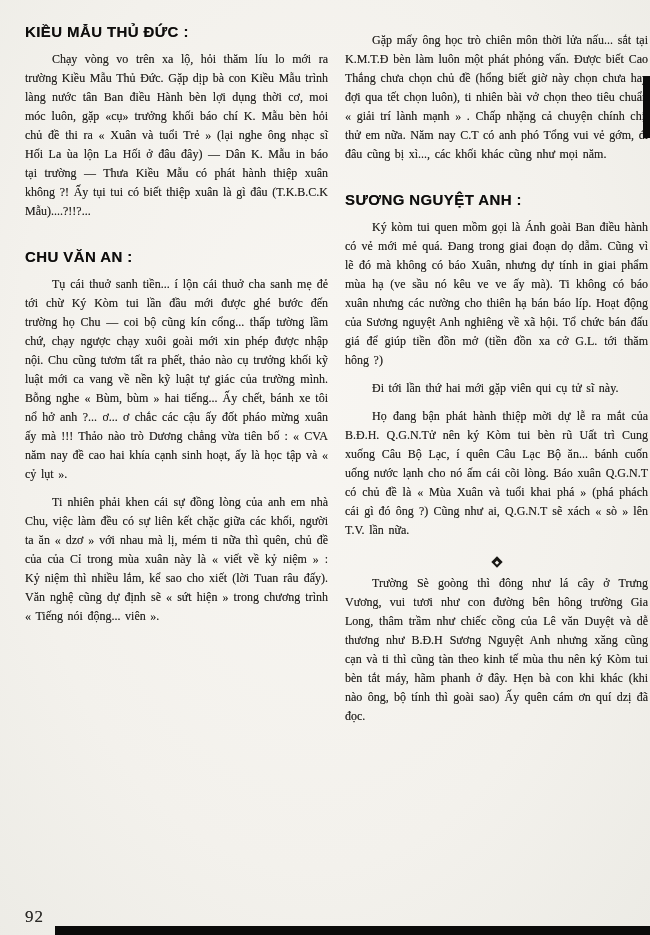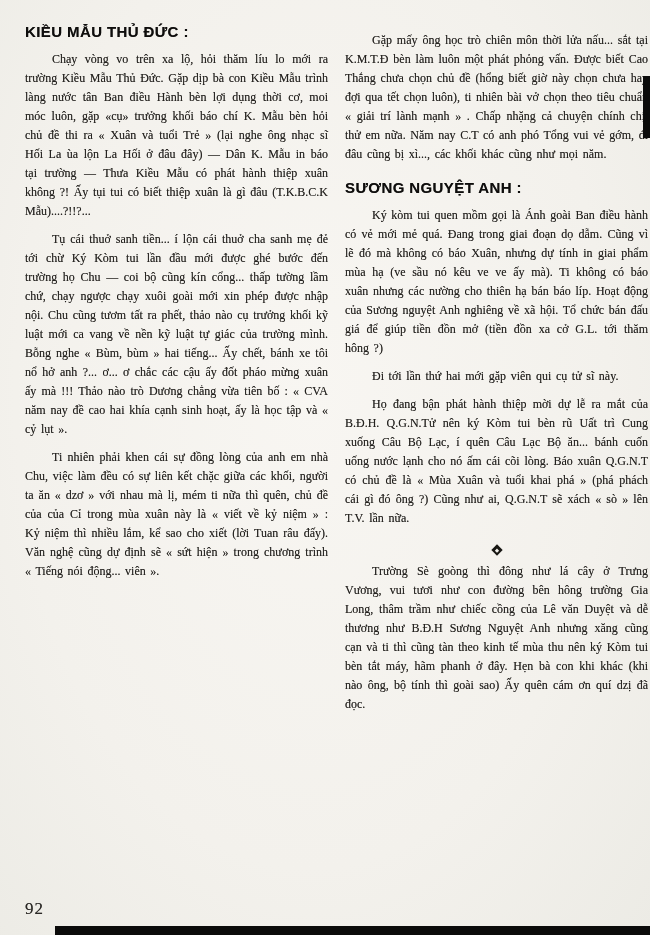--- a/index.html
+++ b/index.html
@@ -28,39 +28,39 @@
   .sec-heading {
     font-family: "Liberation Sans", "DejaVu Sans", sans-serif;
     font-weight: 700;
     font-size: 15px;
     letter-spacing: 0.4px;
     color: #0e0d0c;
     margin: 0 0 10px 0;
     text-shadow: 0 0 0.5px rgba(10,10,10,0.55);
   }
   .sec-heading.spaced {
-    margin-top: 15px;
+    margin-top: 27px;
   }
   .para {
     font-size: 12px;
     line-height: 19px;
     text-align: justify;
     text-indent: 27px;
     word-spacing: 1.6px;
     margin: 8px 0 2px 0;
     color: #24221f;
     text-shadow: 0 0 0.45px rgba(30,28,25,0.5);
   }
   .para + .para {
     margin-top: 9px;
   }
   .page-number {
     position: absolute;
     left: 25px;
-    bottom: 16px;
+    bottom: 8px;
     font-size: 17px;
     letter-spacing: 1px;
     color: #2a2825;
     text-shadow: 0 0 0.5px rgba(30,28,25,0.5);
   }
   .fleuron-row {
     text-align: center;
     margin: 12px 0 10px 0;
     height: 12px;
   }
@@ -102,20 +102,21 @@
 <body>
 
 <div class="page">
 
   <div class="columns">
 
     <div class="col">
       <h2 class="sec-heading">KIỀU MẪU THỦ ĐỨC :</h2>
       <p class="para">Chạy vòng vo trên xa lộ, hỏi thăm líu lo mới ra trường Kiều Mẫu Thủ Đức. Gặp dịp bà con Kiều Mẫu trình làng nước tân Ban điều Hành bèn lợi dụng thời cơ, moi móc luôn, gặp «cụ» trưởng khối báo chí K. Mẫu bèn hỏi chủ đề thi ra « Xuân và tuổi Trẻ » (lại nghe ông nhạc sĩ Hối La ùa lộn La Hối ở đâu đây) — Dân K. Mẫu in báo tại trường — Thưa Kiều Mẫu có phát hành thiệp xuân không ?! Ấy tụi tui có biết thiệp xuân là gì đâu (T.K.B.C.K Mẫu)....?!!?...</p>
 
+      <h2 class="sec-heading spaced">CHU VĂN AN :</h2>
       <p class="para">Tụ cái thuở sanh tiền... í lộn cái thuở cha sanh mẹ đẻ tới chừ Ký Kòm tui lần đầu mới được ghé bước đến trường họ Chu — coi bộ cũng kín cổng... thấp tường lầm chứ, chạy ngược chạy xuôi goài mới xin phép được nhập nội. Chu cũng tươm tất ra phết, thảo nào cụ trưởng khối kỹ luật mới ca vang về nền kỹ luật tự giác của trường mình. Bỗng nghe « Bùm, bùm » hai tiếng... Ấy chết, bánh xe tôi nổ hở anh ?... ơ... ơ chắc các cậu ấy đốt pháo mừng xuân ấy mà !!! Thảo nào trò Dương chẳng vừa tiên bố : « CVA năm nay đề cao hai khía cạnh sinh hoạt, ấy là học tập và « cỷ lụt ».</p>
       <p class="para">Ti nhiên phải khen cái sự đồng lòng của anh em nhà Chu, việc làm đều có sự liên kết chặc giữa các khối, người ta ăn « dzơ » với nhau mà lị, mém ti nữa thì quên, chủ đề của của Cỉ trong mùa xuân này là « viết về kỷ niệm » : Kỷ niệm thì nhiều lắm, kể sao cho xiết (lời Tuan râu đấy). Văn nghệ cũng dự định sẽ « sứt hiện » trong chương trình « Tiếng nói động... viên ».</p>
     </div>
 
     <div class="col">
       <p class="para">Gặp mấy ông học trò chiên môn thời lửa nấu... sắt tại K.M.T.Đ bèn làm luôn một phát phỏng vấn. Được biết Cao Thắng chưa chọn chủ đề (hổng biết giờ này chọn chưa hay đợi qua tết chọn luôn), ti nhiên bài vở chọn theo tiêu chuẩn « giải trí lành mạnh » . Chấp nhặng cả chuyện chính chị, thử em nữa. Năm nay C.T có anh phó Tổng vui vẻ gớm, đi đâu cũng bị xì..., các khối khác cũng như mọi năm.</p>
 
       <h2 class="sec-heading spaced">SƯƠNG NGUYỆT ANH :</h2>
       <p class="para">Ký kòm tui quen mồm gọi là Ánh goài Ban điều hành có vẻ mới mẻ quá. Đang trong giai đoạn dọ dẫm. Cũng vì lẽ đó mà không có báo Xuân, nhưng dự tính in giai phẩm mùa hạ (ve sầu nó kêu ve ve ấy mà). Ti không có báo xuân nhưng các nường cho thiên hạ bán báo líp. Hoạt động của Sương nguyệt Anh nghiêng về xã hội. Tổ chức bán đấu giá để giúp tiền đồn mở (tiền đồn xa cở G.L. tới thăm hông ?)</p>
 

